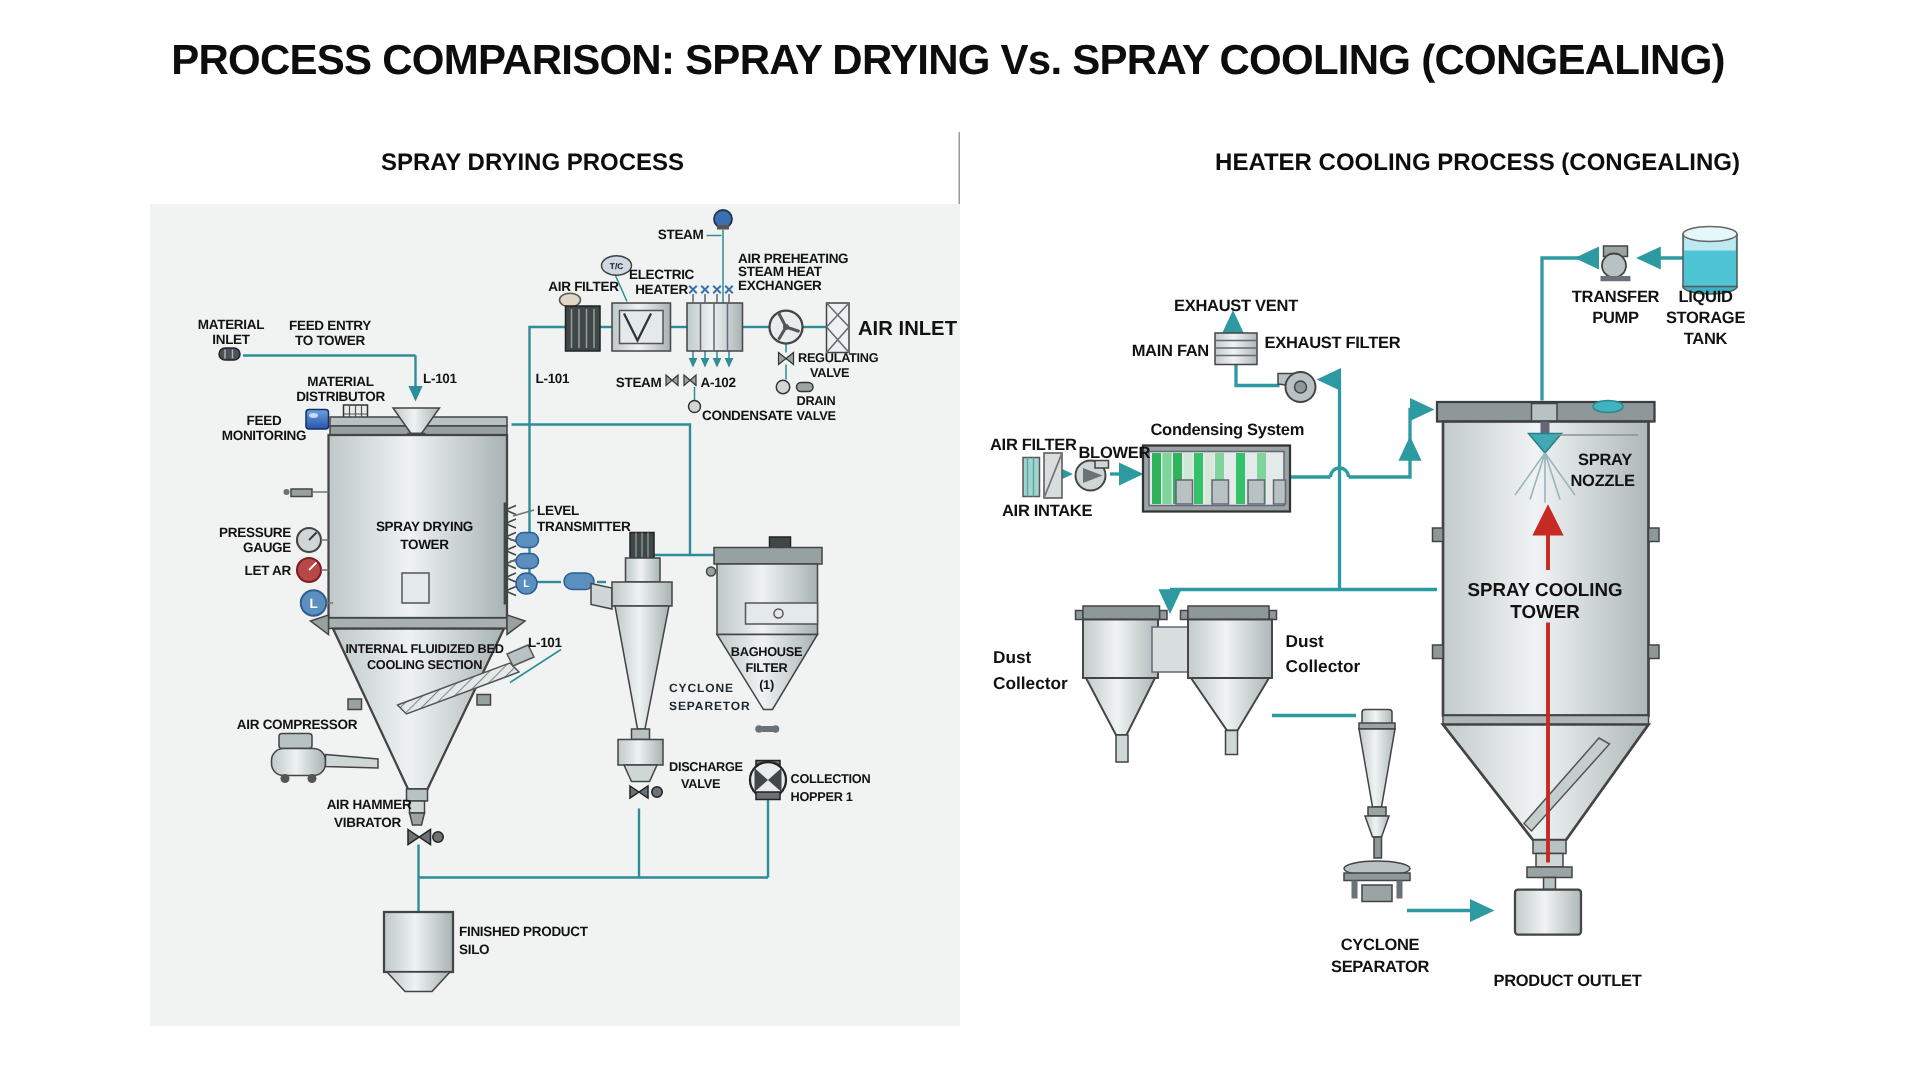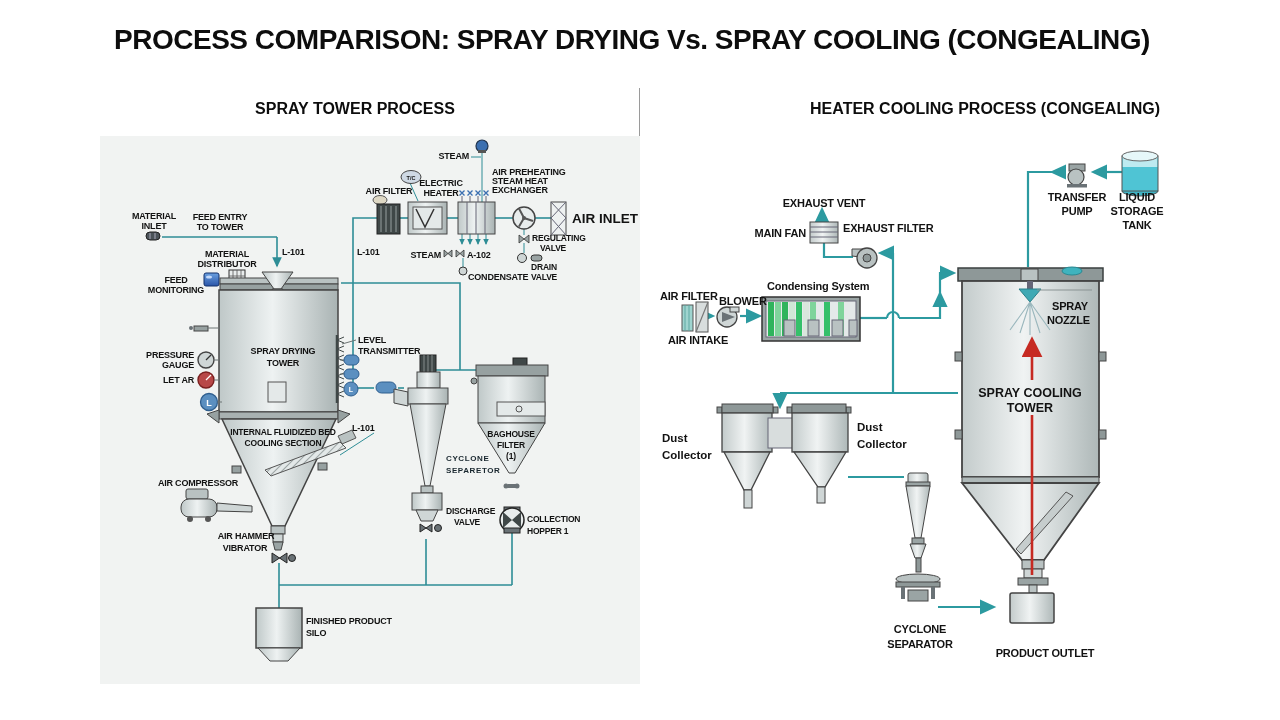--- a/index.html
+++ b/index.html
@@ -31,21 +31,21 @@
   .s125{font-size:12.5px;}
   .wt{fill:#fff;font-size:9px;}
   .cyc{font-size:8px;letter-spacing:0.6px;fill:#18262e;}
   .mid{text-anchor:middle;}.end{text-anchor:end;}
   .thin{stroke:#6c7474;stroke-width:1;fill:none;}
 </style>
 </head>
 <body>
 
 <div class="title">PROCESS COMPARISON: SPRAY DRYING Vs. SPRAY COOLING (CONGEALING)</div>
-<div class="ptitle left">SPRAY TOWER PROCESS</div>
+<div class="ptitle left">SPRAY DRYING PROCESS</div>
 <div class="ptitle right">HEATER COOLING PROCESS (CONGEALING)</div>
 <div class="divider"></div>
 
 <svg id="lsvg" width="640" height="560" viewBox="0 0 640 560">
   <defs>
     <linearGradient id="Lmet" x1="0" y1="0" x2="1" y2="0">
       <stop offset="0" stop-color="#bfc8c8"></stop>
         <stop offset="0.45" stop-color="#eef2f2"></stop>
         <stop offset="1" stop-color="#a9b3b3"></stop>
     </linearGradient>

